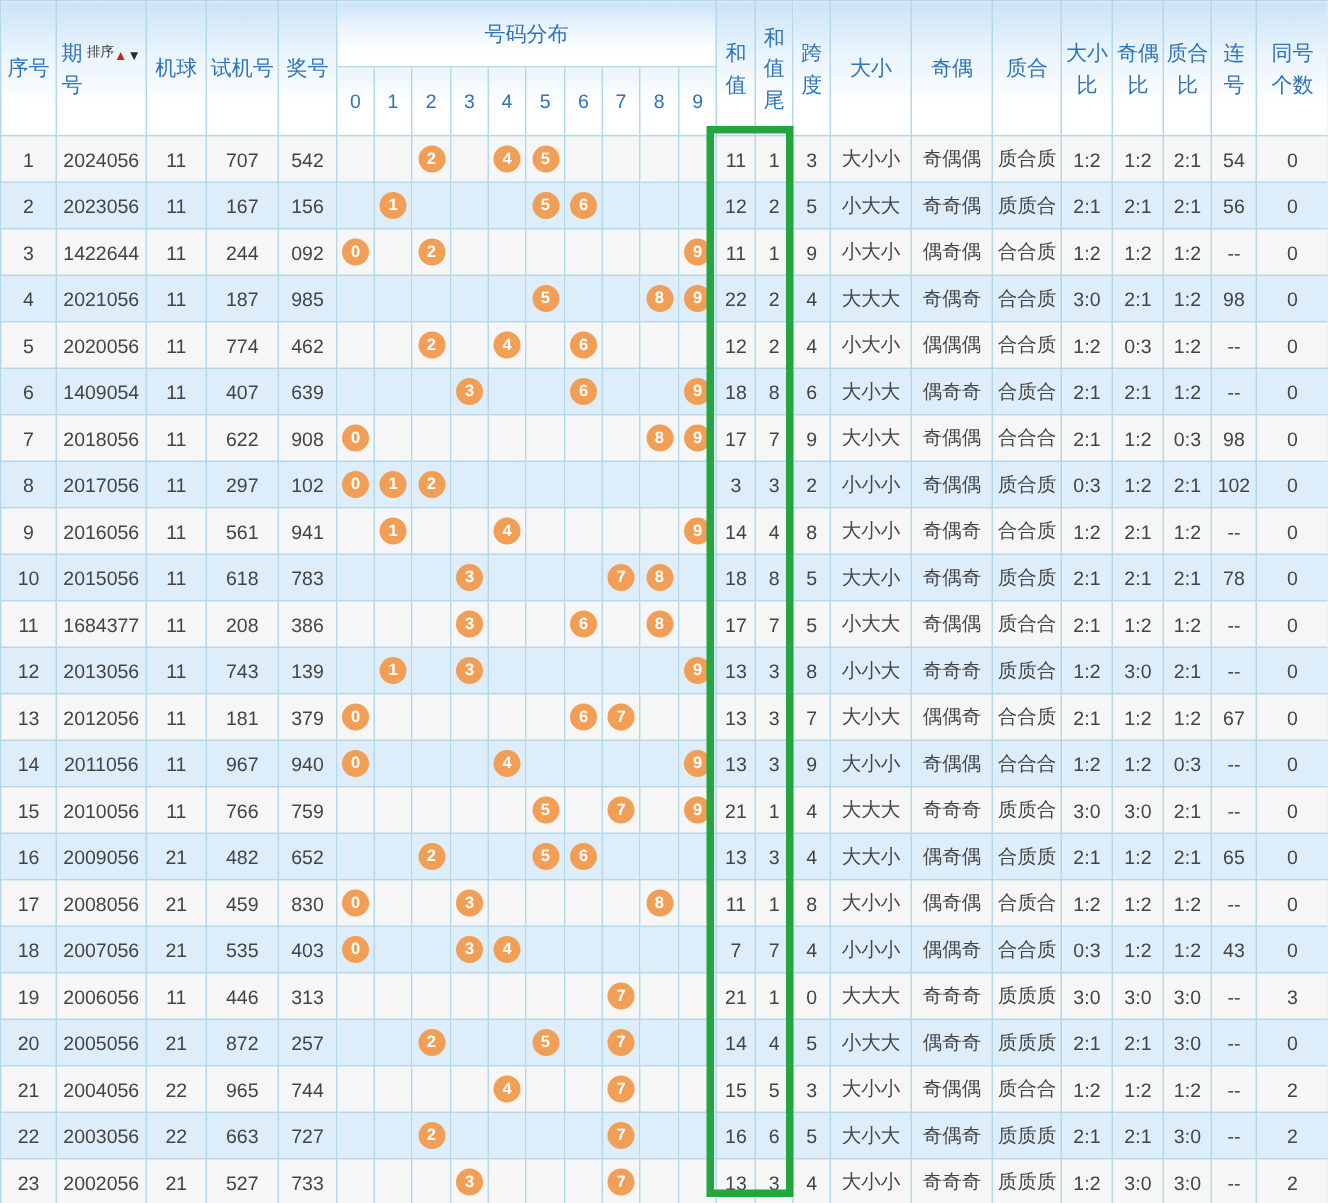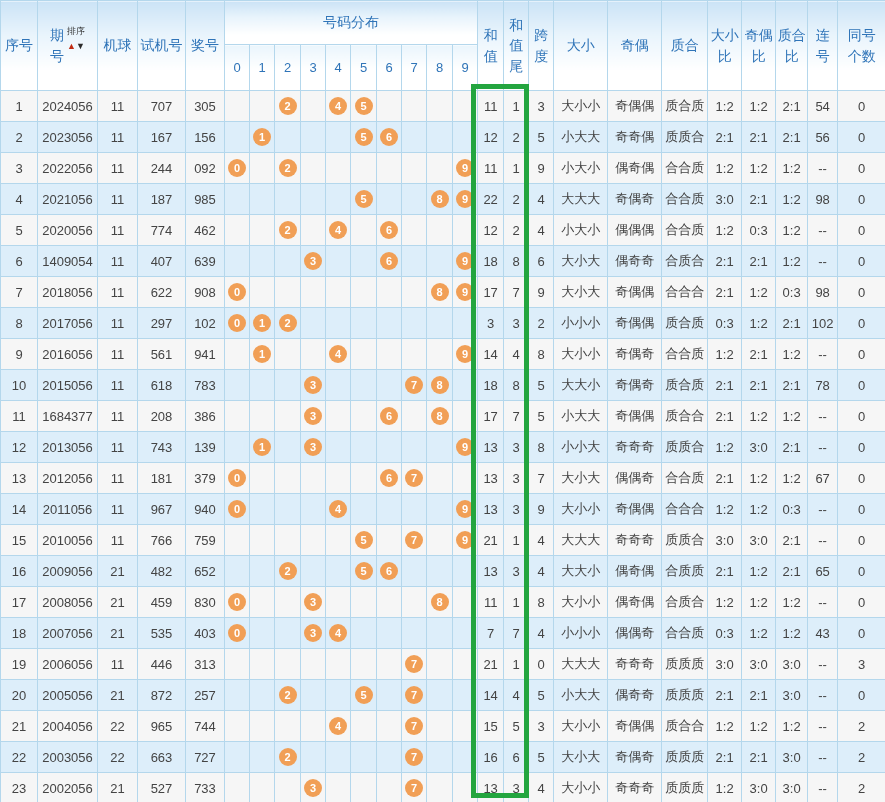--- a/index.html
+++ b/index.html
@@ -18,21 +18,21 @@
   tbody td{height:30px;font-size:13px;color:#444;}
   tbody tr.odd td{background:#f6f6f6;}
   tbody tr.even td{background:#ddeefa;}
   tbody td.digit-cell{background:var(--digit-bg,#fcf8e1);}
   .ball{
     display:inline-block;width:18px;height:18px;line-height:18px;border-radius:50%;
     background:var(--ball,#f19f56);color:#fff;font-size:11px;font-weight:bold;text-align:center;
   }
   .qh-wrap{display:flex;align-items:flex-start;justify-content:center;gap:3px;}
   .qh-chars{text-align:center;}
-  .sort{display:flex;flex-direction:column;align-items:center;margin-top:2px;}
+  .sort{display:flex;flex-direction:row;align-items:center;margin-top:2px;}
   .sort-label{font-size:9px;color:#333;line-height:1;}
   .arrows{line-height:1;margin-top:1px;}
   .arrow-up{color:#c02b13;font-size:9px;cursor:pointer;}
   .arrow-down{color:#2b2b2b;font-size:9px;cursor:pointer;}
   #green-box{
     position:absolute;left:471px;top:84px;width:58px;height:714px;
     border:5px solid var(--highlight,#23a53f);box-sizing:border-box;pointer-events:none;
   }
 </style>
 </head>
@@ -119,21 +119,21 @@
         <th>8</th>
         <th>9</th>
       </tr>
   </thead>
   <tbody>
       <tr class="odd">
         <td>1</td>
         <td>2024056</td>
         <td>11</td>
         <td>707</td>
-        <td>305</td>
+        <td>542</td>
         <td class="digit-cell"></td>
         <td class="digit-cell"></td>
         <td class="digit-cell"><span class="ball">2</span></td>
         <td class="digit-cell"></td>
         <td class="digit-cell"><span class="ball">4</span></td>
         <td class="digit-cell"><span class="ball">5</span></td>
         <td class="digit-cell"></td>
         <td class="digit-cell"></td>
         <td class="digit-cell"></td>
         <td class="digit-cell"></td>
@@ -172,21 +172,21 @@
         <td>奇奇偶</td>
         <td>质质合</td>
         <td>2:1</td>
         <td>2:1</td>
         <td>2:1</td>
         <td>56</td>
         <td>0</td>
       </tr>
       <tr class="odd">
         <td>3</td>
-        <td>2022056</td>
+        <td>1422644</td>
         <td>11</td>
         <td>244</td>
         <td>092</td>
         <td class="digit-cell"><span class="ball">0</span></td>
         <td class="digit-cell"></td>
         <td class="digit-cell"><span class="ball">2</span></td>
         <td class="digit-cell"></td>
         <td class="digit-cell"></td>
         <td class="digit-cell"></td>
         <td class="digit-cell"></td>

